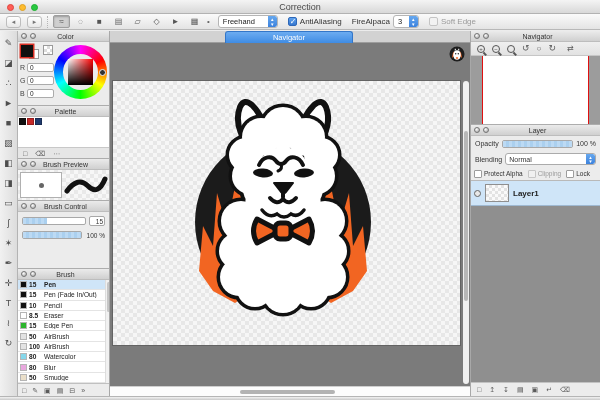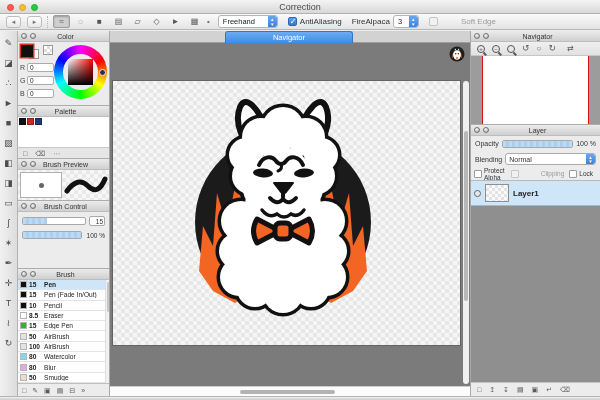--- a/index.html
+++ b/index.html
@@ -35,21 +35,21 @@
     position:relative;border-radius:0 2px 2px 0;}
   .stepper::before,.stepper::after{position:absolute;left:0;right:0;text-align:center;
     color:#fff;font-size:5px;line-height:5px;}
   .stepper::before{content:"▴";top:0.5px;}
   .stepper::after{content:"▾";bottom:0.5px;}
   .cbrow{display:flex;align-items:center;gap:3px;margin-left:10px;}
   .cb{width:9px;height:9px;border:1px solid #9c9c9c;border-radius:2px;background:#fff;position:relative;}
   .cb.on{background:linear-gradient(#5ea2ee,#3576cf);border-color:#2d67b8;}
   .cb.on::after{content:"✓";position:absolute;left:1px;top:-1px;color:#fff;font-size:8px;}
   .cb.dim{background:#f2f2f2;border-color:#c4c4c4;}
-  .dimtext{color:#9a9a9a;margin-left:20px;}
+  .dimtext{color:#9a9a9a;}
   
   .content{position:absolute;top:31px;left:0;right:0;bottom:4px;display:flex;}
   .bottomstrip{position:absolute;bottom:0;left:0;right:0;height:4px;
     background:linear-gradient(#f2f2f2,#c9c9c9);border-top:1px solid #b5b5b5;}
   
   .toolstrip{width:18px;background:linear-gradient(90deg,#f1f1f1,#dcdcdc);
     border-right:1px solid #b3b3b3;display:flex;flex-direction:column;align-items:center;padding-top:3px;}
   .tool{width:15px;height:20px;color:#4e4e4e;font-size:9px;line-height:18px;text-align:center;}
   
   .leftcol{width:92px;border-right:1px solid #a8a8a8;display:flex;flex-direction:column;background:#ececec;}

